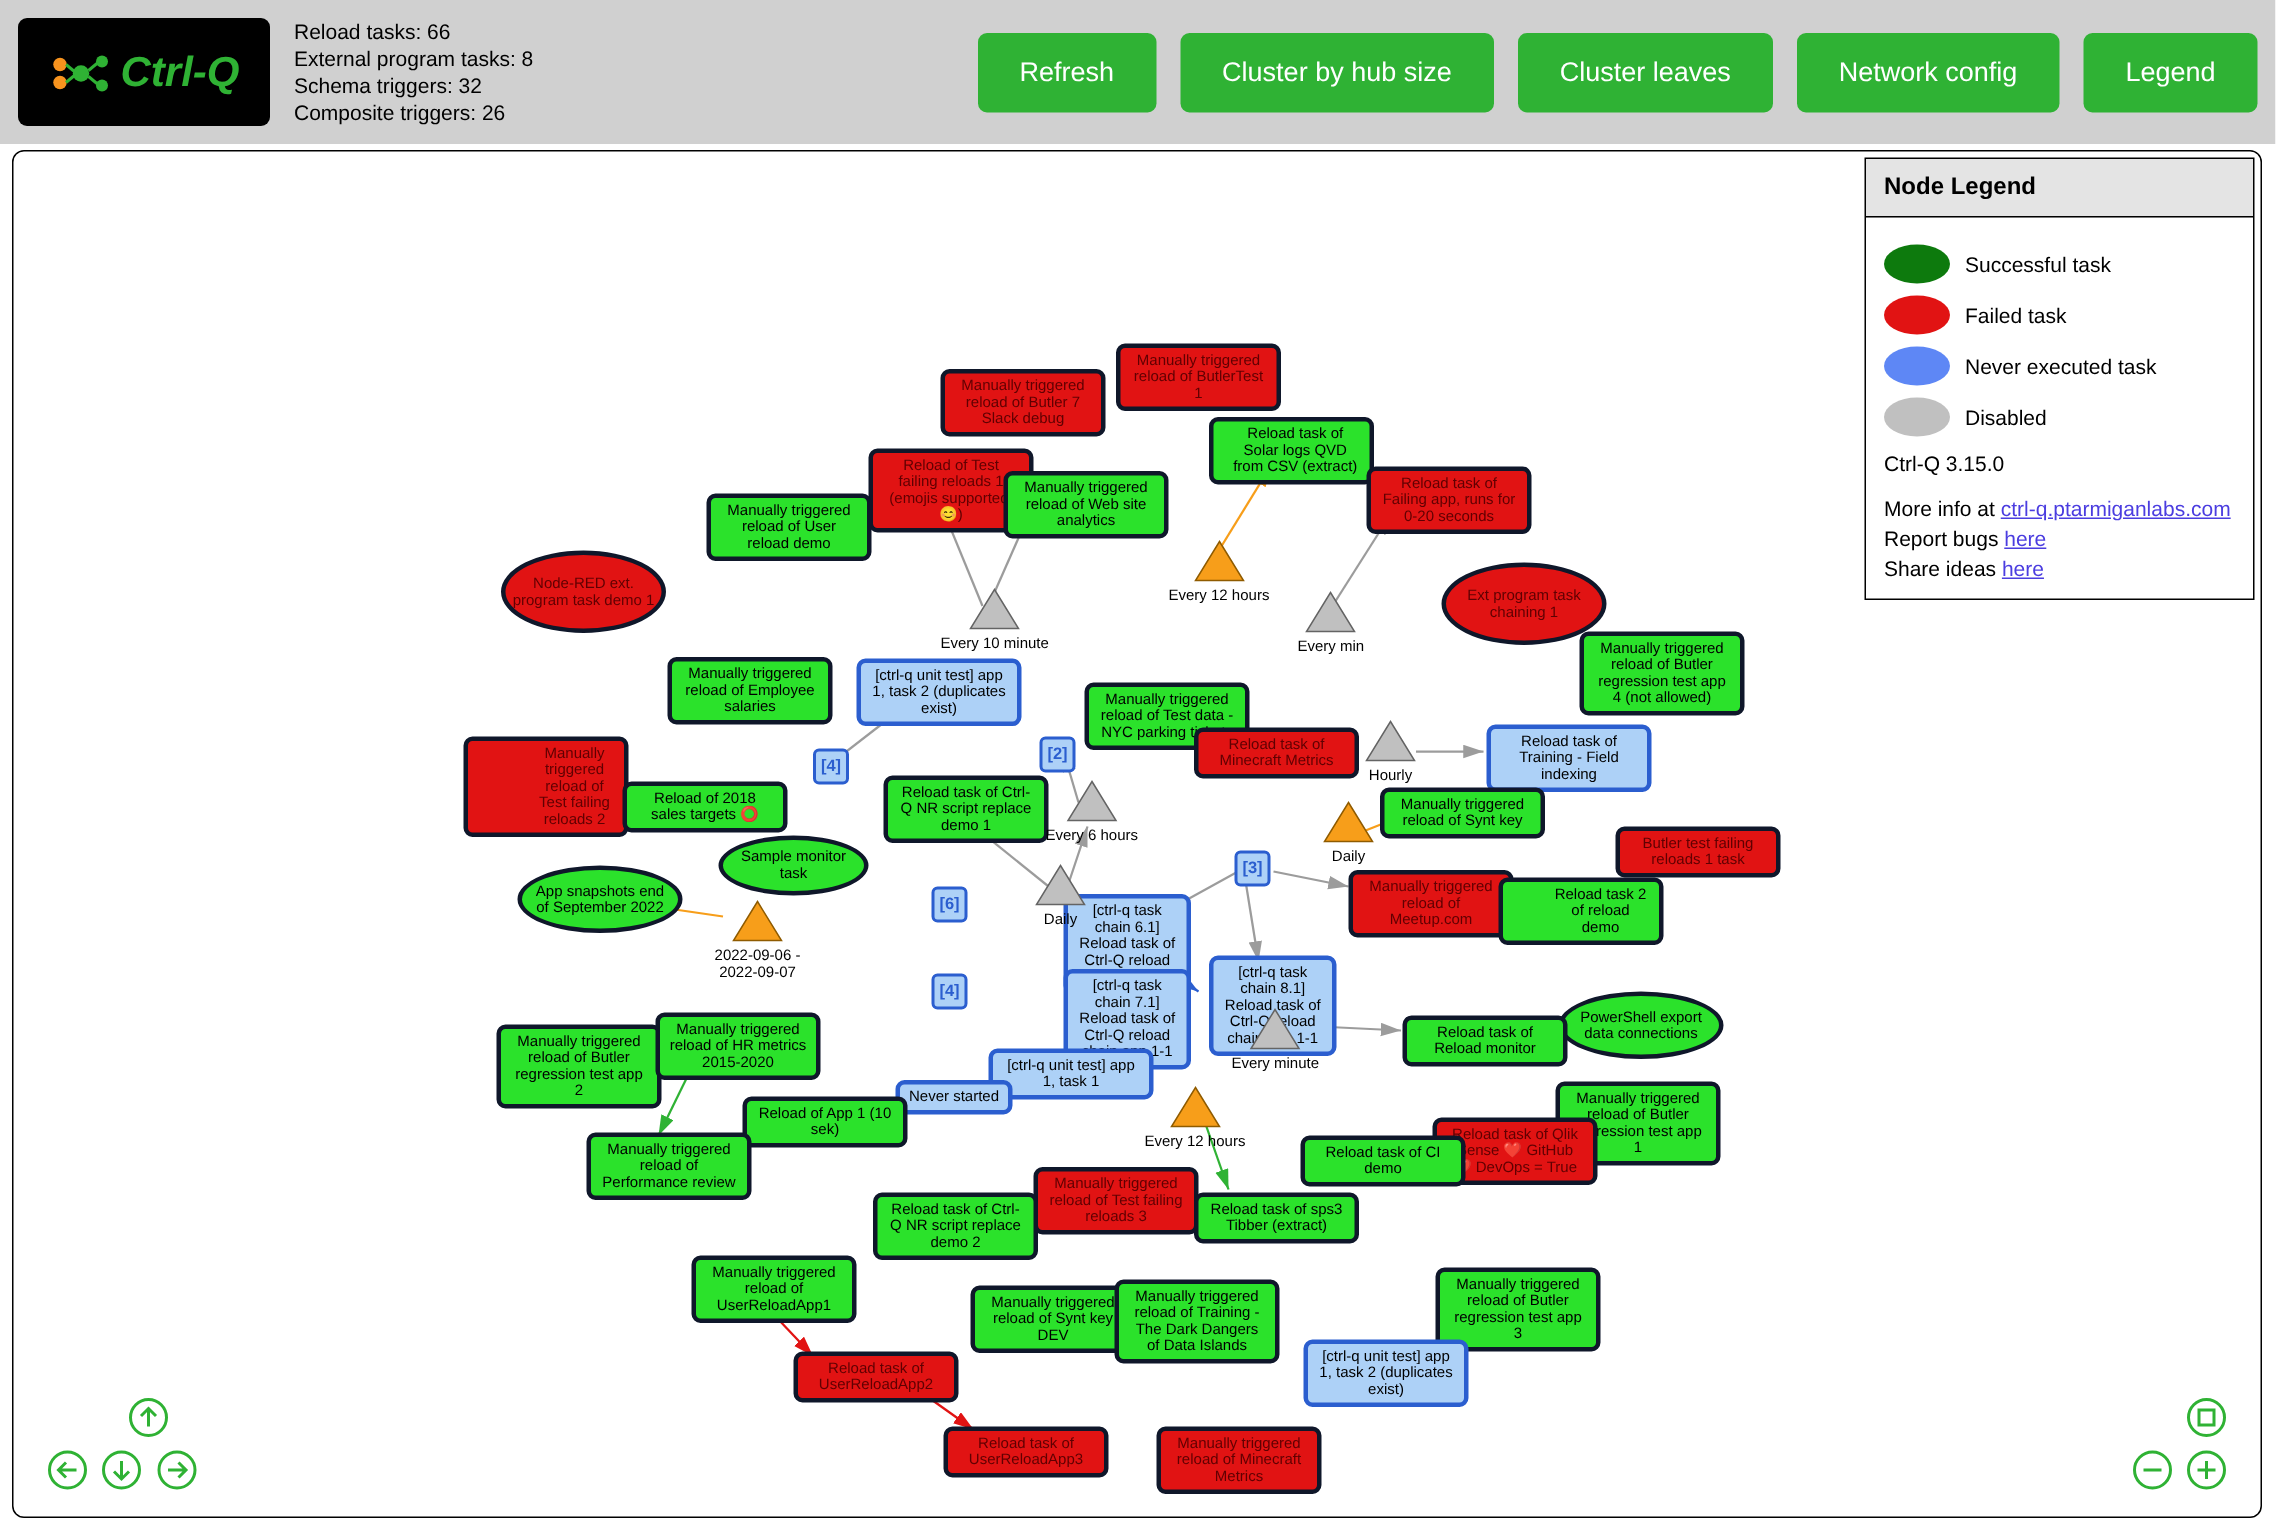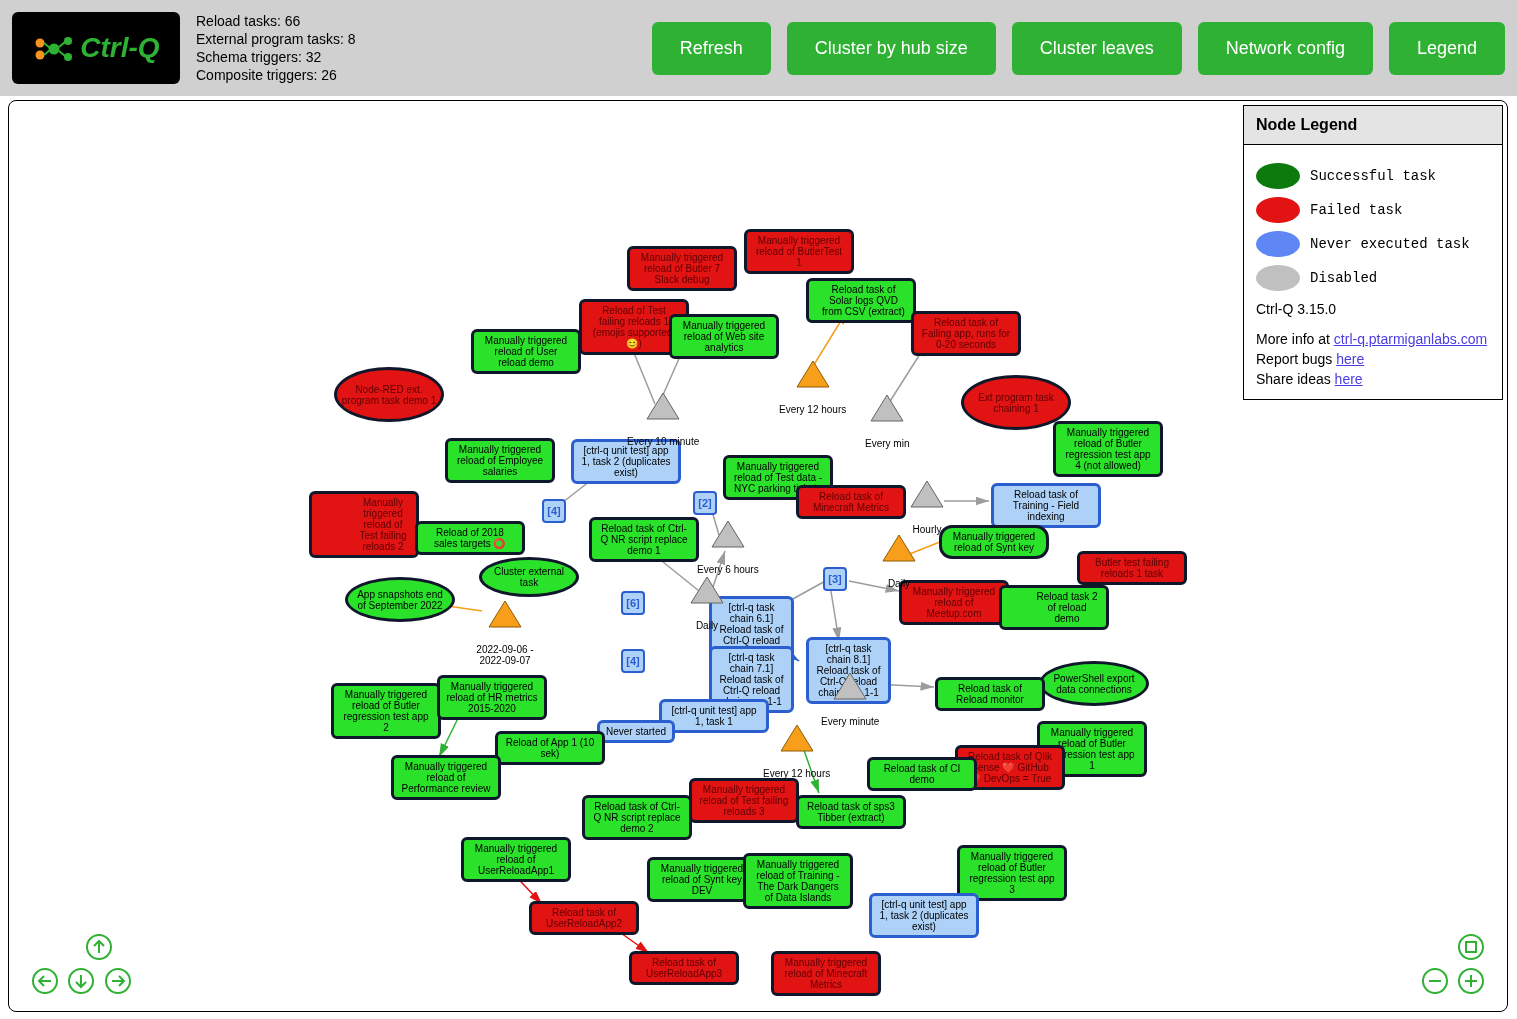--- a/index.html
+++ b/index.html
@@ -7,36 +7,36 @@
   .topbar { background: #d0d0d0; height: 96px; display: flex; align-items: center; padding: 8px 12px; gap: 16px; }
   .logo { background: #000; border-radius: 6px; width: 168px; height: 72px; display: flex; align-items: center; justify-content: center; gap: 6px; }
   .logo-text { color: #2fb234; font-style: italic; font-weight: bold; font-size: 28px; }
   .stats { font-size: 14px; line-height: 18px; color: #000; min-width: 200px; }
   .spacer { flex: 1; }
   .btn { background: #2fb234; color: #fff; border: none; border-radius: 6px; padding: 16px 28px; font-size: 18px; cursor: pointer; }
   .canvas-wrap { position: relative; width: 1500px; height: 912px; margin: 4px 8px; border: 1px solid #000; border-radius: 8px; background: #fff; overflow: hidden; }
   .legend-box { position: absolute; top: 4px; right: 4px; width: 260px; border: 1px solid #000; background: #fff; z-index: 50; }
   .legend-title { background: #e4e4e4; border-bottom: 1px solid #000; padding: 10px 12px; font-weight: bold; font-size: 16px; }
   .legend-body { padding: 10px 12px; font-size: 14px; }
-  .legend-row { display: flex; align-items: center; gap: 10px; margin: 8px 0; font-family: Liberation Mono, monospace; }
+  .legend-row { display: flex; align-items: center; gap: 10px; margin: 8px 0; }
   .legend-ellipse { width: 44px; height: 26px; border-radius: 50%; }
   .succ { background: #0d7a0d; }
   .fail { background: #e11313; }
   .never { background: #5e87f5; }
   .disabled { background: #c0c0c0; }
   .legend-links { margin-top: 12px; line-height: 20px; }
   .legend-links a { color: #4b3de0; text-decoration: underline; }
   .node { position: absolute; border: 3px solid #0f172a; border-radius: 6px; padding: 3px 6px; font-size: 10px; text-align: center; line-height: 11px; max-width: 110px; min-width: 60px; }
   .green { background: #2be22b; color: #000; }
   .red { background: #e11313; color: #600002; }
   .blue { background: #add1f7; color: #000; border-color: #2b5ecf; }
   .ellipse-node { border-radius: 50%; width: 110px; height: 55px; display: flex; align-items: center; justify-content: center; padding: 4px; }
   .tri { position: absolute; font-size: 10px; text-align: center; color: #000; }
   .tri svg { display: block; margin: 0 auto; }
-  .tri-label { margin-top: 15px; white-space: nowrap; }
+  .tri-label { margin-top: 3px; white-space: nowrap; }
   .gray-tri { fill: #c0c0c0; stroke: #646464; }
   .orange-tri { fill: #f79e1a; stroke: #8f5b00; }
   .cluster { position: absolute; width: 24px; height: 24px; background: #add1f7; border: 2px solid #2b5ecf; border-radius: 4px; display: flex; align-items: center; justify-content: center; font-size: 11px; font-weight: bold; color: #2b5ecf; }
   svg.edges { position: absolute; top: 0; left: 0; width: 100%; height: 100%; pointer-events: none; }
   .nav-controls { position: absolute; bottom: 12px; left: 20px; }
   .nav-controls svg { stroke: #2fb234; fill: none; stroke-width: 2; }
   .zoom-controls { position: absolute; bottom: 12px; right: 20px; }
   .zoom-controls svg { stroke: #2fb234; fill: none; stroke-width: 2; }
   .ctl-btn { width: 32px; height: 32px; display: inline-flex; align-items: center; justify-content: center; cursor: pointer; }
 </style>
@@ -125,22 +125,22 @@
   <div class="node red ellipse-node" style="left:952px;top:274px;">Ext program task chaining 1</div>
   <div class="node green" style="left:1044px;top:320px;">Manually triggered reload of Butler regression test app 4 (not allowed)</div>
   <div class="node green" style="left:436px;top:337px;">Manually triggered reload of Employee salaries</div>
   <div class="node blue" style="left:562px;top:338px;">[ctrl-q unit test] app 1, task 2 (duplicates exist)</div>
   <div class="node green" style="left:714px;top:354px;">Manually triggered reload of Test data - NYC parking tickets</div>
   <div class="node blue" style="left:982px;top:382px;">Reload task of Training - Field indexing</div>
   <div class="node red" style="left:300px;top:390px;padding-left:44px;">Manually triggered reload of Test failing reloads 2</div>
   <div class="node green" style="left:406px;top:420px;">Reload of 2018 sales targets ⭕</div>
   <div class="node red" style="left:787px;top:384px;">Reload task of Minecraft Metrics</div>
   <div class="node green" style="left:580px;top:416px;">Reload task of Ctrl-Q NR script replace demo 1</div>
-  <div class="node green ellipse-node" style="left:470px;top:456px;width:100px;height:40px;">Cluster external task</div>
-  <div class="node green" style="left:930px;top:424px;border-radius:13px;">Manually triggered reload of Synt key</div>
+  <div class="node green ellipse-node" style="left:470px;top:456px;width:100px;height:40px;">Sample monitor task</div>
+  <div class="node green" style="left:911px;top:424px;">Manually triggered reload of Synt key</div>
   <div class="node red" style="left:1068px;top:450px;">Butler test failing reloads 1 task</div>
   <div class="node green ellipse-node" style="left:336px;top:476px;width:110px;height:45px;">App snapshots end of September 2022</div>
   <div class="node red" style="left:890px;top:479px;">Manually triggered reload of Meetup.com</div>
   <div class="node green" style="left:990px;top:484px;padding-left:32px;">Reload task 2 of reload demo</div>
   <div class="node blue" style="left:700px;top:495px;max-width:85px;">[ctrl-q task chain 6.1] Reload task of Ctrl-Q reload chain app 1-1</div>
   <div class="node blue" style="left:700px;top:545px;max-width:85px;">[ctrl-q task chain 7.1] Reload task of Ctrl-Q reload chain app 1-1</div>
   <div class="node blue" style="left:797px;top:536px;max-width:85px;">[ctrl-q task chain 8.1] Reload task of Ctrl-Q reload chain app 1-1</div>
   <div class="node green ellipse-node" style="left:1030px;top:560px;width:110px;height:45px;">PowerShell export data connections</div>
   <div class="node green" style="left:322px;top:582px;">Manually triggered reload of Butler regression test app 2</div>
   <div class="node green" style="left:428px;top:574px;">Manually triggered reload of HR metrics 2015-2020</div>

